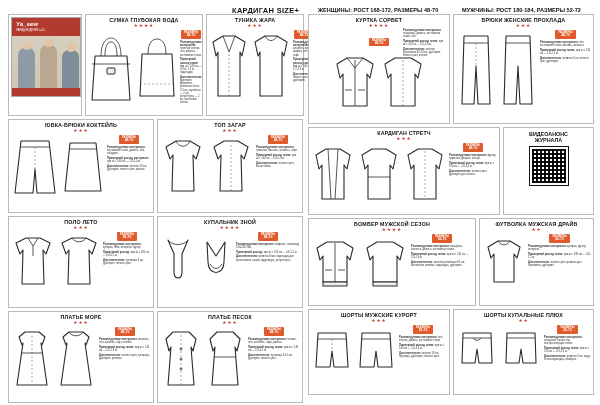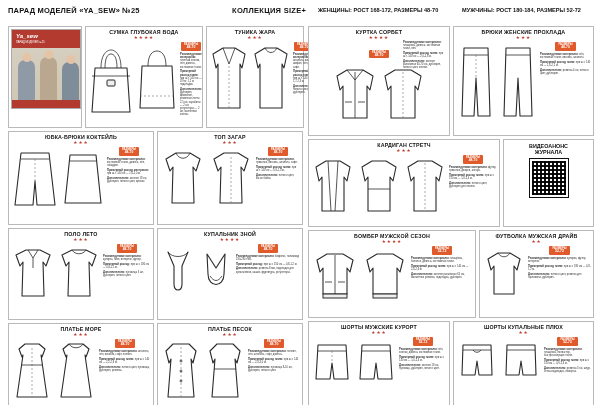--- a/index.html
+++ b/index.html
@@ -58,24 +58,21 @@
   .g{fill:#ffffff;stroke:#2b2b2b;stroke-width:1.1;stroke-linejoin:round;stroke-linecap:round;}
   .gl{fill:none;stroke:#2b2b2b;stroke-width:0.8;}
   .gd{fill:none;stroke:#6e6e6e;stroke-width:0.6;stroke-dasharray:2 2;}
   .gf{fill:#efefef;stroke:#2b2b2b;stroke-width:1;}
 </style>
 </head>
 <body>
 
 <div class="page">
 
-  <div class="hdr">
-    <div class="hdr-left">ПАРАД МОДЕЛЕЙ «YA_SEW» №25</div>
-  </div>
-  <div class="hdr-mid">КОЛЛЕКЦИЯ SIZE+</div>
+  <div class="hdr-mid">КАРДИГАН SIZE+</div>
   <div class="hdr-w">ЖЕНЩИНЫ: РОСТ 168-172, РАЗМЕРЫ 48-70</div>
   <div class="hdr-m">МУЖЧИНЫ: РОСТ 180-184, РАЗМЕРЫ 52-72</div>
 
   <div class="cols" style="margin-top:8px;">
 
     <div class="colL">
 
       <div style="display:flex;gap:3px;">
         <div class="cover">
           <div class="cover-img">

